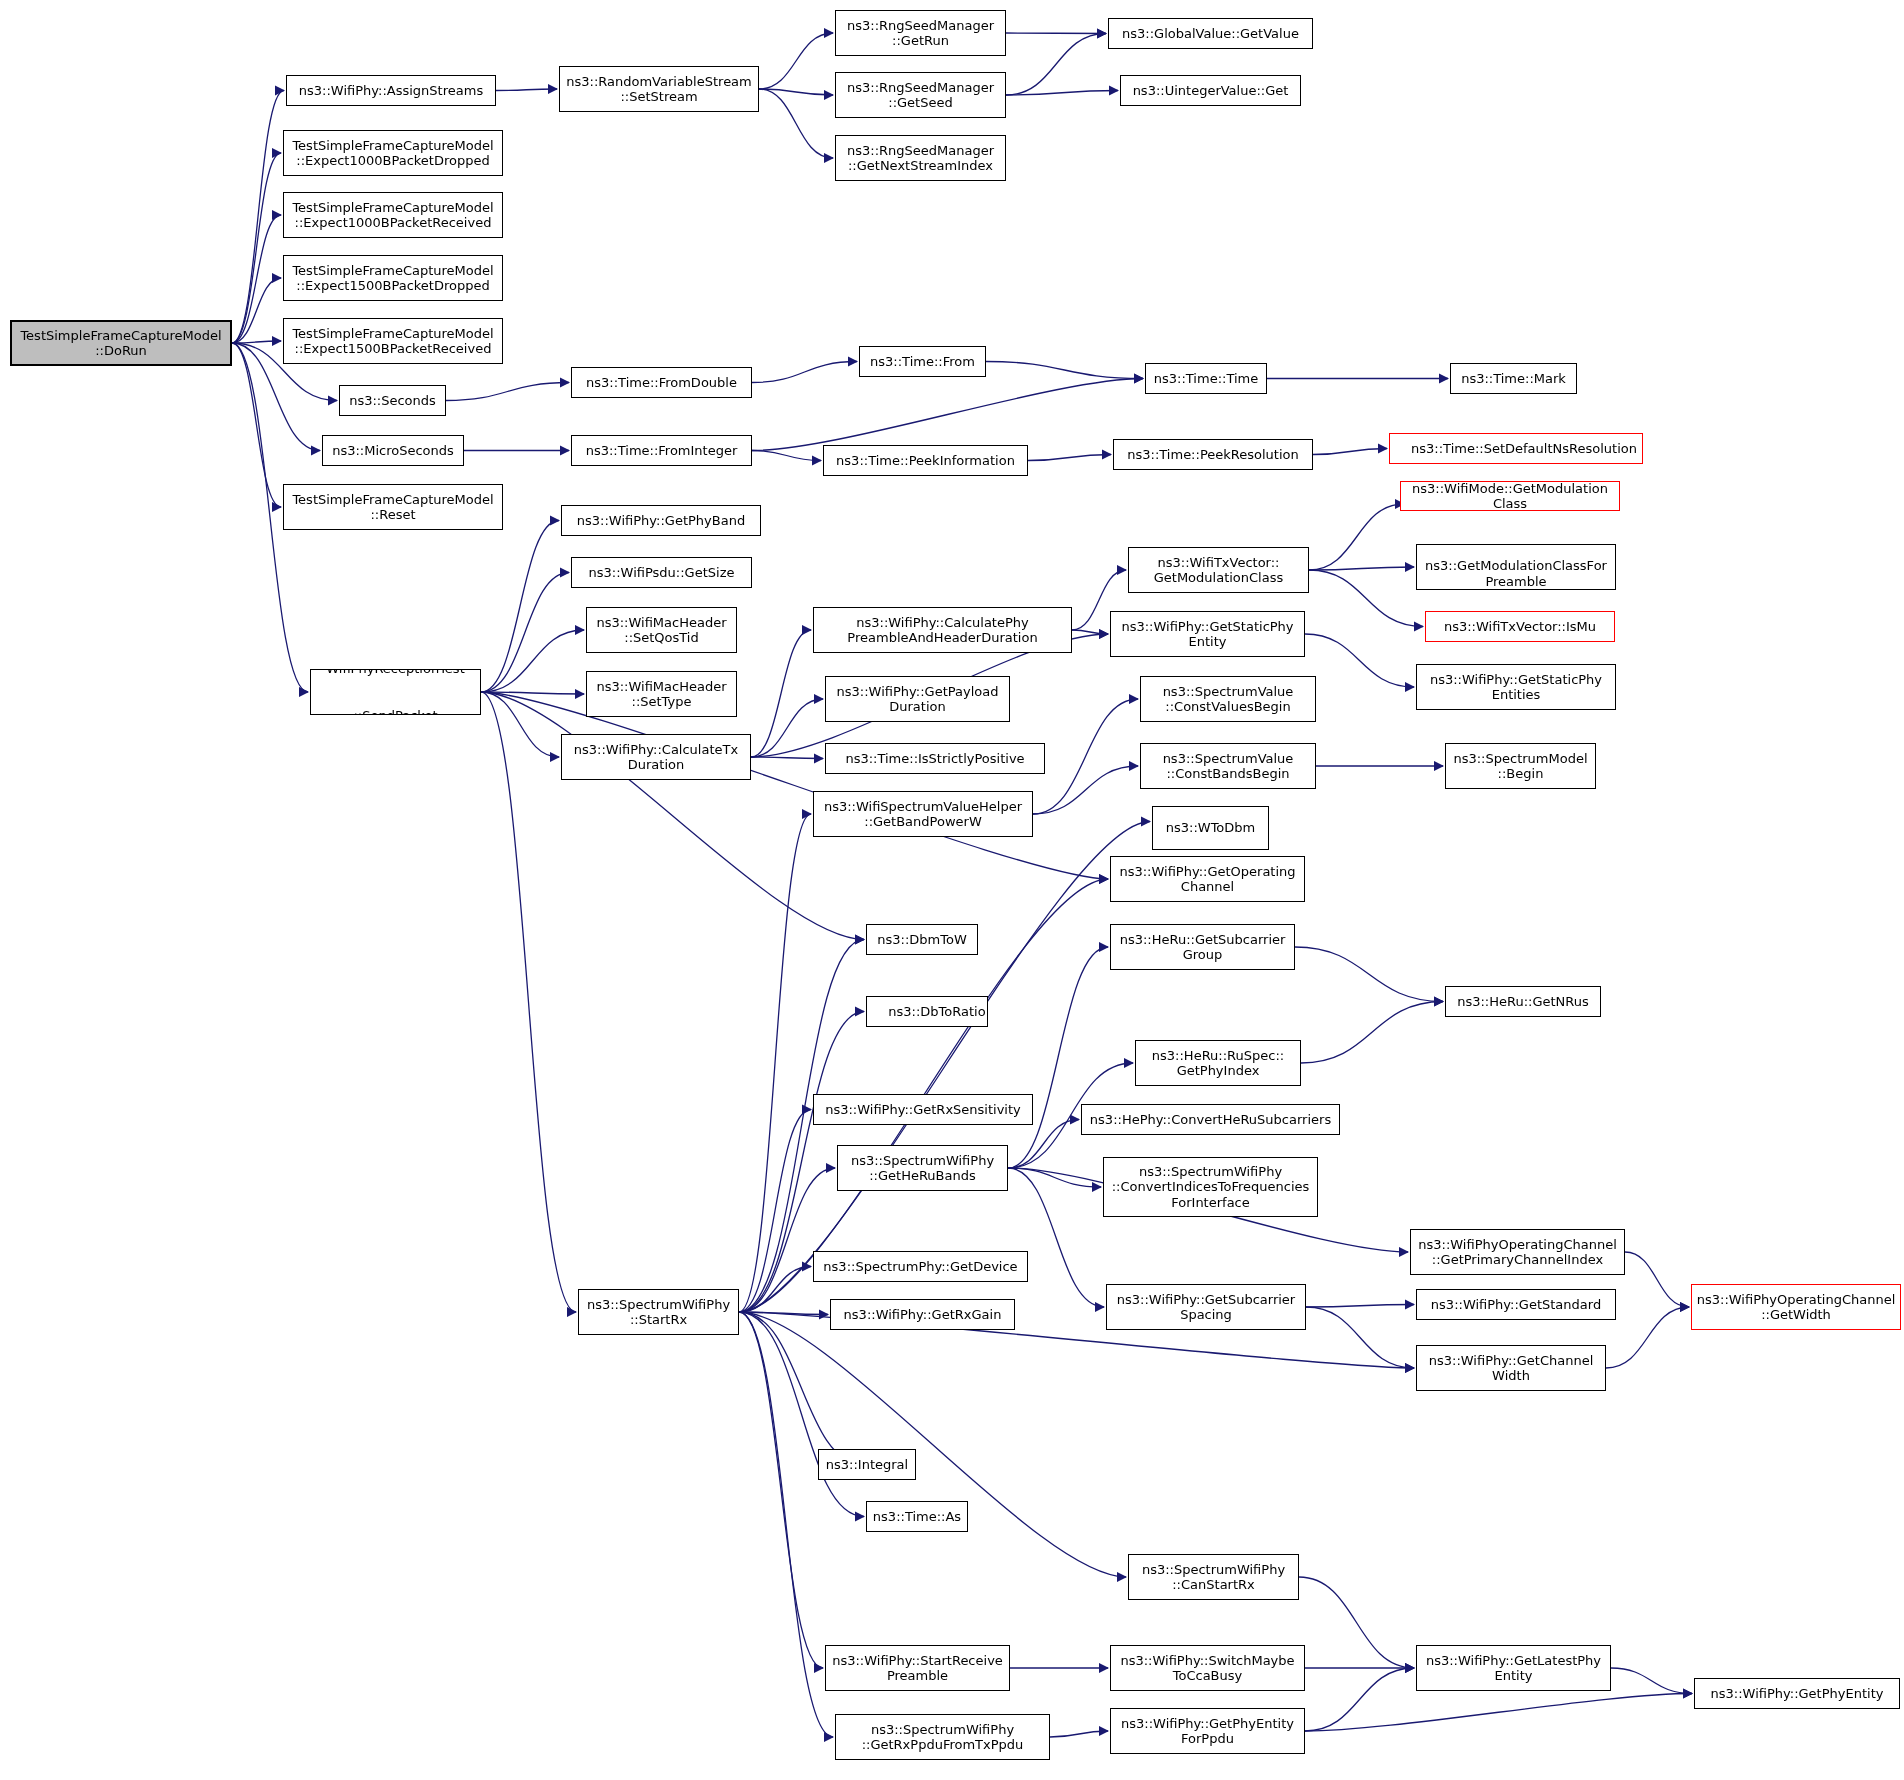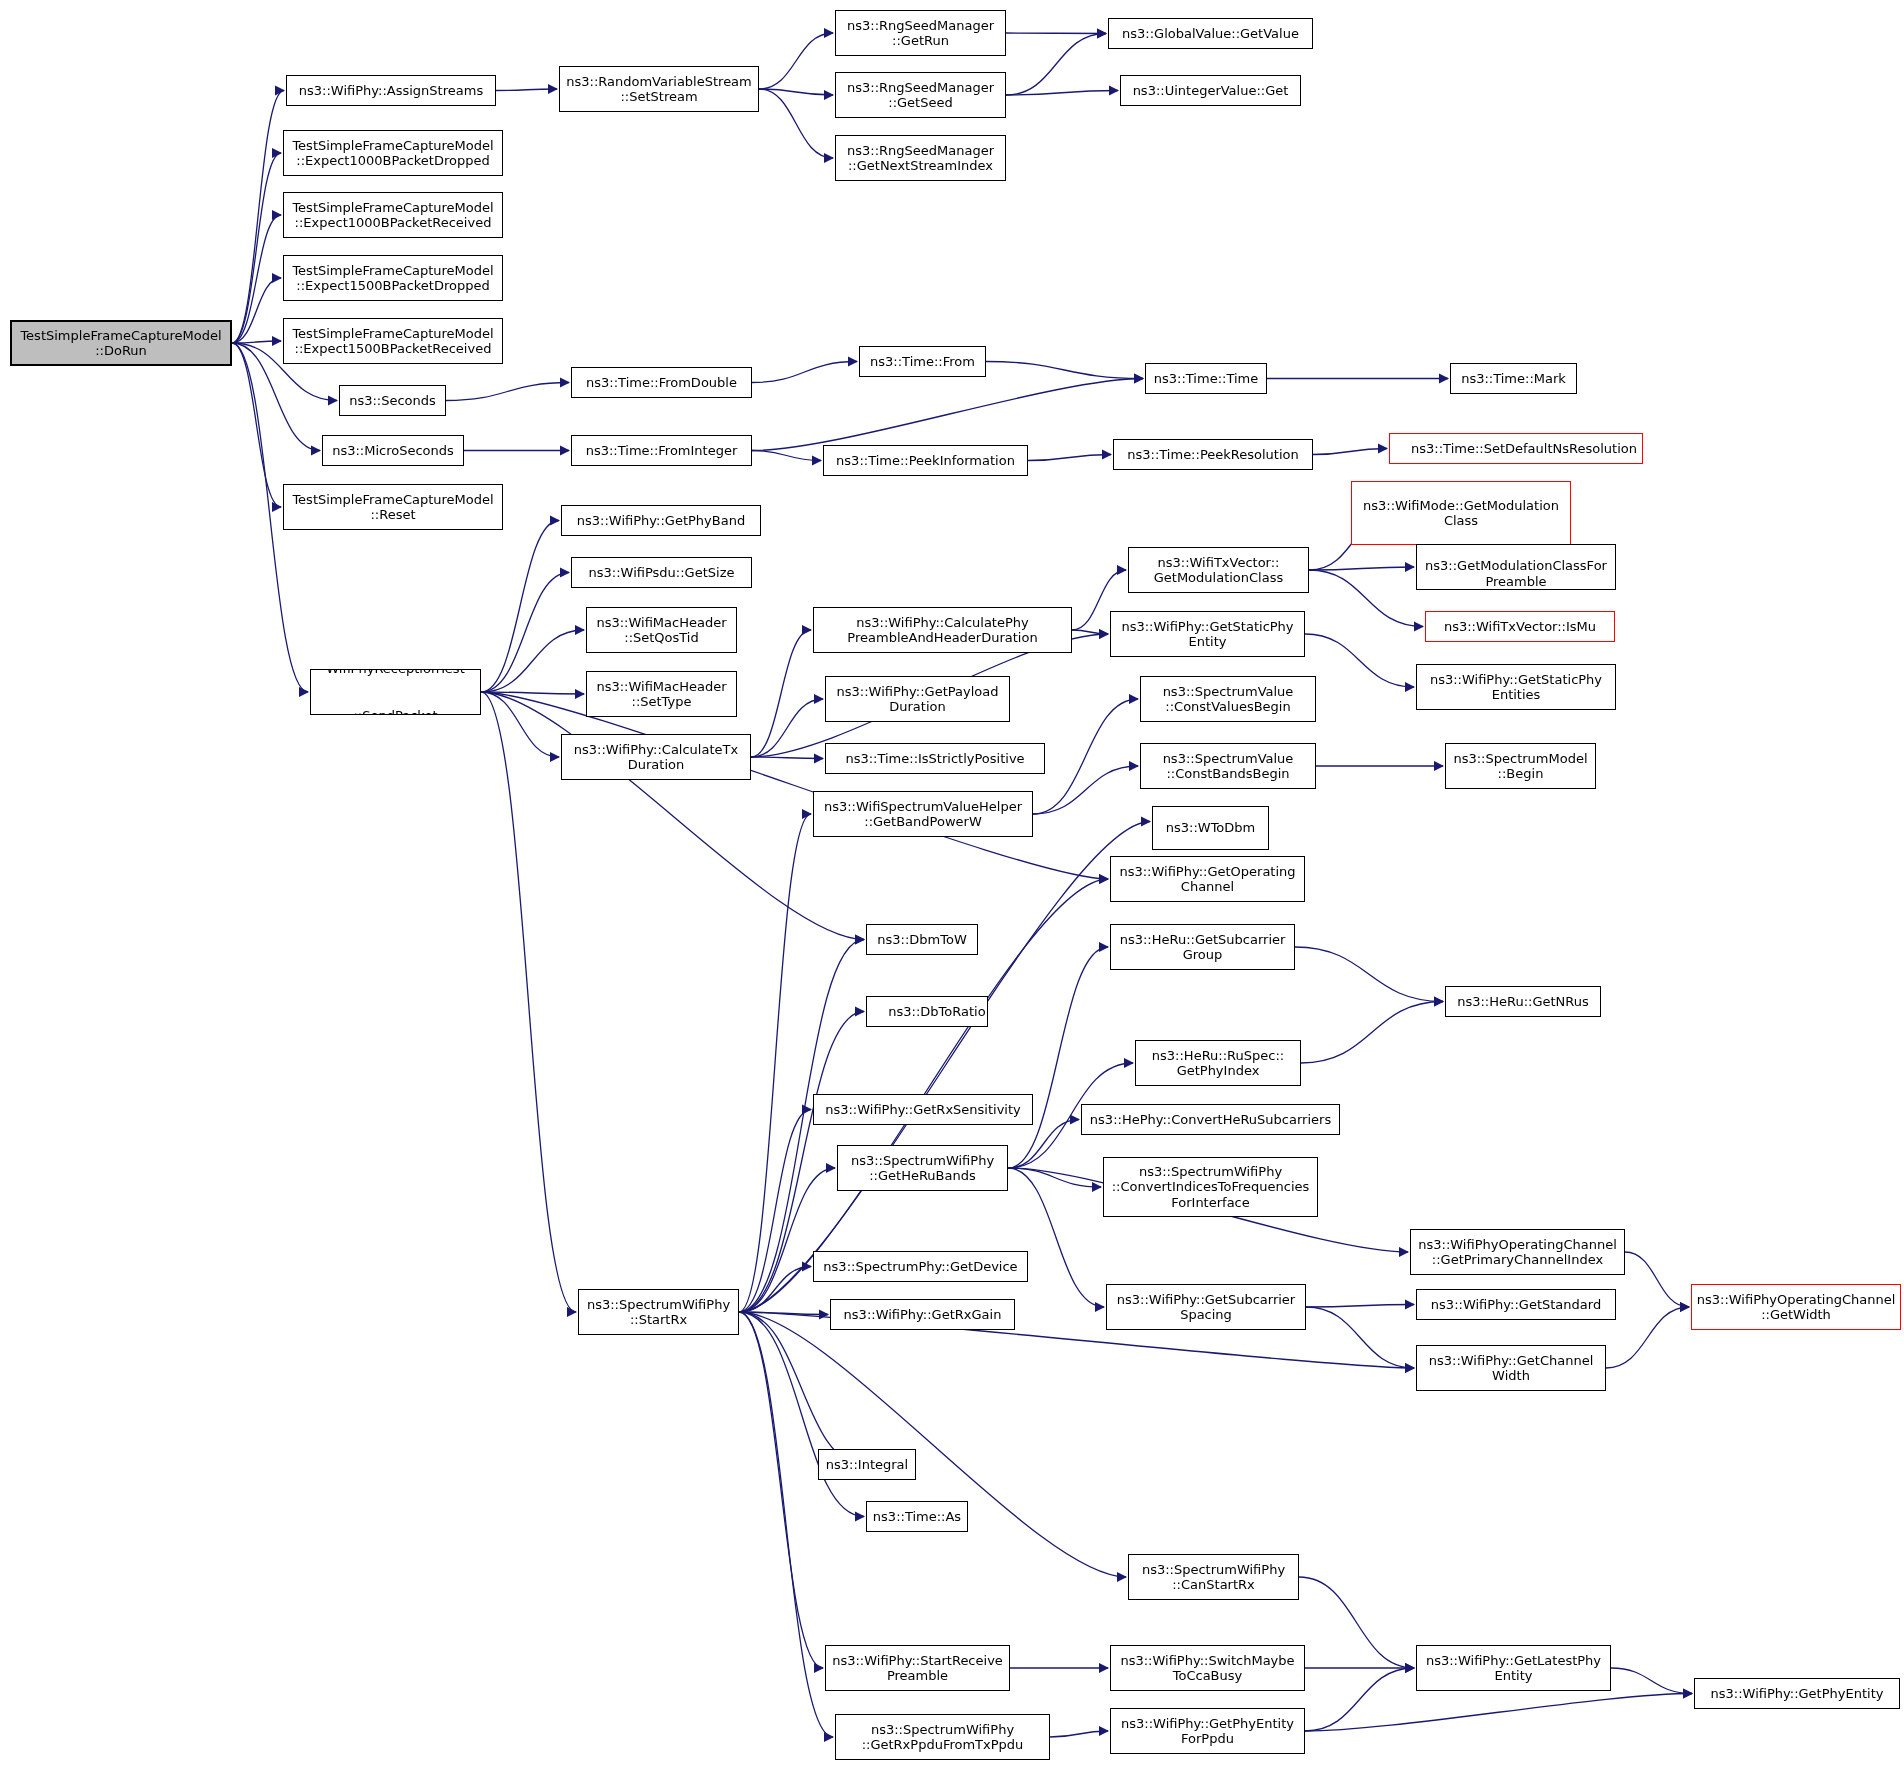--- a/index.html
+++ b/index.html
@@ -258,21 +258,21 @@
         <div class="node-line">::GetBandPowerW</div>
       </div>
       <div class="node" style="left: 1128px; top: 547px; width: 181px; height: 46px;">
         <div class="node-line">ns3::WifiTxVector::</div>
         <div class="node-line">GetModulationClass</div>
       </div>
       <div class="node" style="left: 1110px; top: 611px; width: 195px; height: 46px;">
         <div class="node-line">ns3::WifiPhy::GetStaticPhy</div>
         <div class="node-line">Entity</div>
       </div>
-      <div class="node truncated" style="left: 1351px; top: 481px; width: 220px; height: 64px;">
+      <div class="node truncated" style="left: 1400px; top: 481px; width: 220px; height: 30px;">
         <div class="node-line">ns3::WifiMode::GetModulation</div>
         <div class="node-line">Class</div>
       </div>
       <div class="node" style="left: 1416px; top: 544px; width: 200px; height: 46px; justify-content: flex-end;">
         <div class="node-line">ns3::GetModulationClassFor</div>
         <div class="node-line">Preamble</div>
       </div>
       <div class="node truncated" style="left: 1425px; top: 611px; width: 190px; height: 31px;">
         <div class="node-line">ns3::WifiTxVector::IsMu</div>
       </div>

